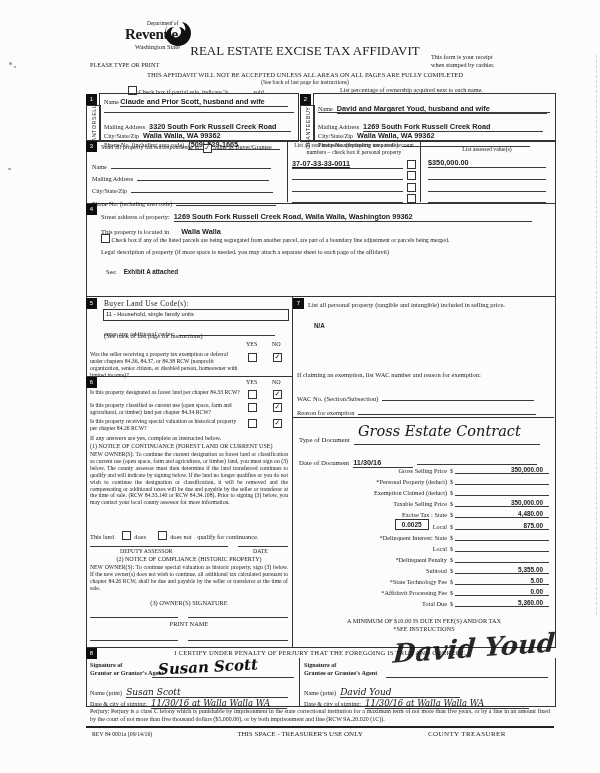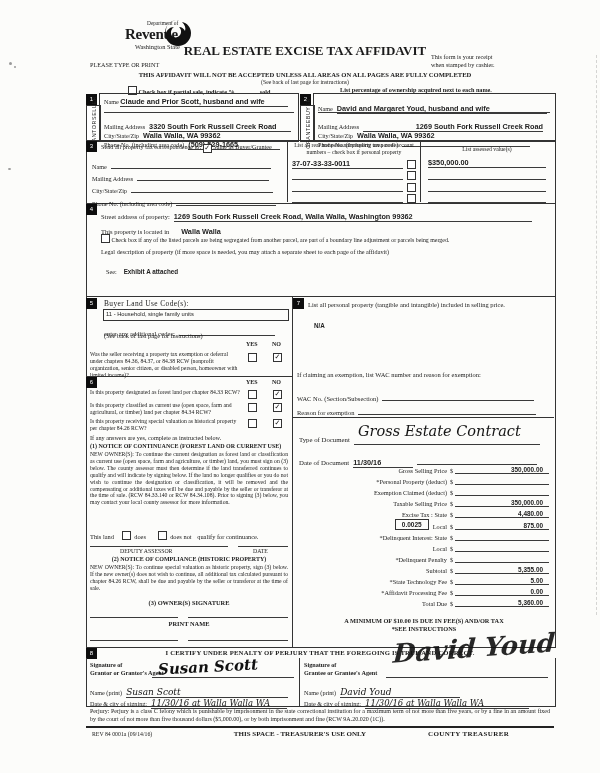--- a/index.html
+++ b/index.html
@@ -1,21 +1,21 @@
 <!DOCTYPE html>
 <html><head>
 <meta charset="utf-8">
 <style>
   html,body{margin:0;padding:0;background:#e8e8e6;}
   .page{position:relative;width:600px;height:773px;background:#fcfcfa;overflow:hidden;
         font-family:"Liberation Serif",serif;color:#1b1b1b;}
   .abs{position:absolute;}
   .lbl{font-size:6.2px;}
   .tiny{font-size:5.7px;line-height:6.9px;}
-  .b{font-weight:bold;}
+  .b{font-weight:normal;}
   .ctr{text-align:center;}
   .fill{font-family:"Liberation Sans",sans-serif;font-size:7.3px;font-weight:bold;color:#222;}
   .fills{font-family:"Liberation Sans",sans-serif;font-size:6.3px;font-weight:bold;color:#222;}
   .u{border-bottom:1px solid #3a3a3a;}
   .cb{display:inline-block;width:7px;height:7px;border:1px solid #333;background:#fff;
       font-size:7px;line-height:7px;text-align:center;vertical-align:-1px;color:#111;
       font-family:"DejaVu Sans",sans-serif;}
   .tab{position:absolute;width:11px;height:11px;background:#0d0d0d;color:#fff;
        font-size:6px;line-height:11px;text-align:center;font-family:"Liberation Sans",sans-serif;}
   .vcol{position:absolute;width:13px;display:flex;flex-direction:column;align-items:center;
@@ -101,21 +101,21 @@
     <span class="vtxt">GRANTEE</span>
   </div>
   <div class="box" style="left:313px;top:93px;width:241px;height:47px;">
     <div style="position:absolute;left:4px;top:3px;white-space:nowrap;">
       <span class="lbl">Name</span>
       <span class="fill u" style="display:inline-block;width:210px;">David and Margaret Youd, husband and wife</span>
     </div>
     <div class="u" style="position:absolute;left:4px;top:14px;width:232px;height:4px;"></div>
     <div style="position:absolute;left:4px;top:21px;white-space:nowrap;">
       <span class="lbl">Mailing Address</span>
-      <span class="fill u" style="display:inline-block;width:180px;text-align:right;">1269 South Fork Russell Creek Road</span>
+      <span class="fill u" style="display:inline-block;width:180px;">1269 South Fork Russell Creek Road</span>
     </div>
     <div style="position:absolute;left:4px;top:30px;white-space:nowrap;">
       <span class="lbl">City/State/Zip</span>
       <span class="fill u" style="display:inline-block;width:150px;">Walla Walla, WA 99362</span>
     </div>
     <div style="position:absolute;left:4px;top:39px;white-space:nowrap;">
       <span class="lbl">Phone No. (including area code)</span>
       <span class="fill u" style="display:inline-block;width:128px;"></span>
     </div>
   </div>
@@ -143,21 +143,21 @@
     <span class="lbl">Phone No. (including area code)</span>
     <span class="u" style="display:inline-block;width:100px;height:7px;"></span>
   </div>
 
   <div class="abs" style="left:287px;top:140px;height:62px;border-left:1px solid #333;"></div>
   <div class="abs ctr tiny" style="left:290px;top:142px;width:128px;">
     <div>List all real and personal property tax parcel account</div>
     <div>numbers – check box if personal property</div>
   </div>
   <div class="abs" style="left:292px;top:157px;width:124px;">
-    <div style="display:flex;align-items:flex-end;height:11.5px;">
+    <div style="display:flex;align-items:flex-end;height:11.5px;text-decoration:underline;">
       <span class="fill u" style="flex:1;">37-07-33-33-0011</span>
       <span class="cb" style="margin-left:4px;"></span>
     </div>
     <div style="display:flex;align-items:flex-end;height:11.5px;">
       <span class="fill u" style="flex:1;"></span>
       <span class="cb" style="margin-left:4px;"></span>
     </div>
     <div style="display:flex;align-items:flex-end;height:11.5px;">
       <span class="fill u" style="flex:1;"></span>
       <span class="cb" style="margin-left:4px;"></span>

